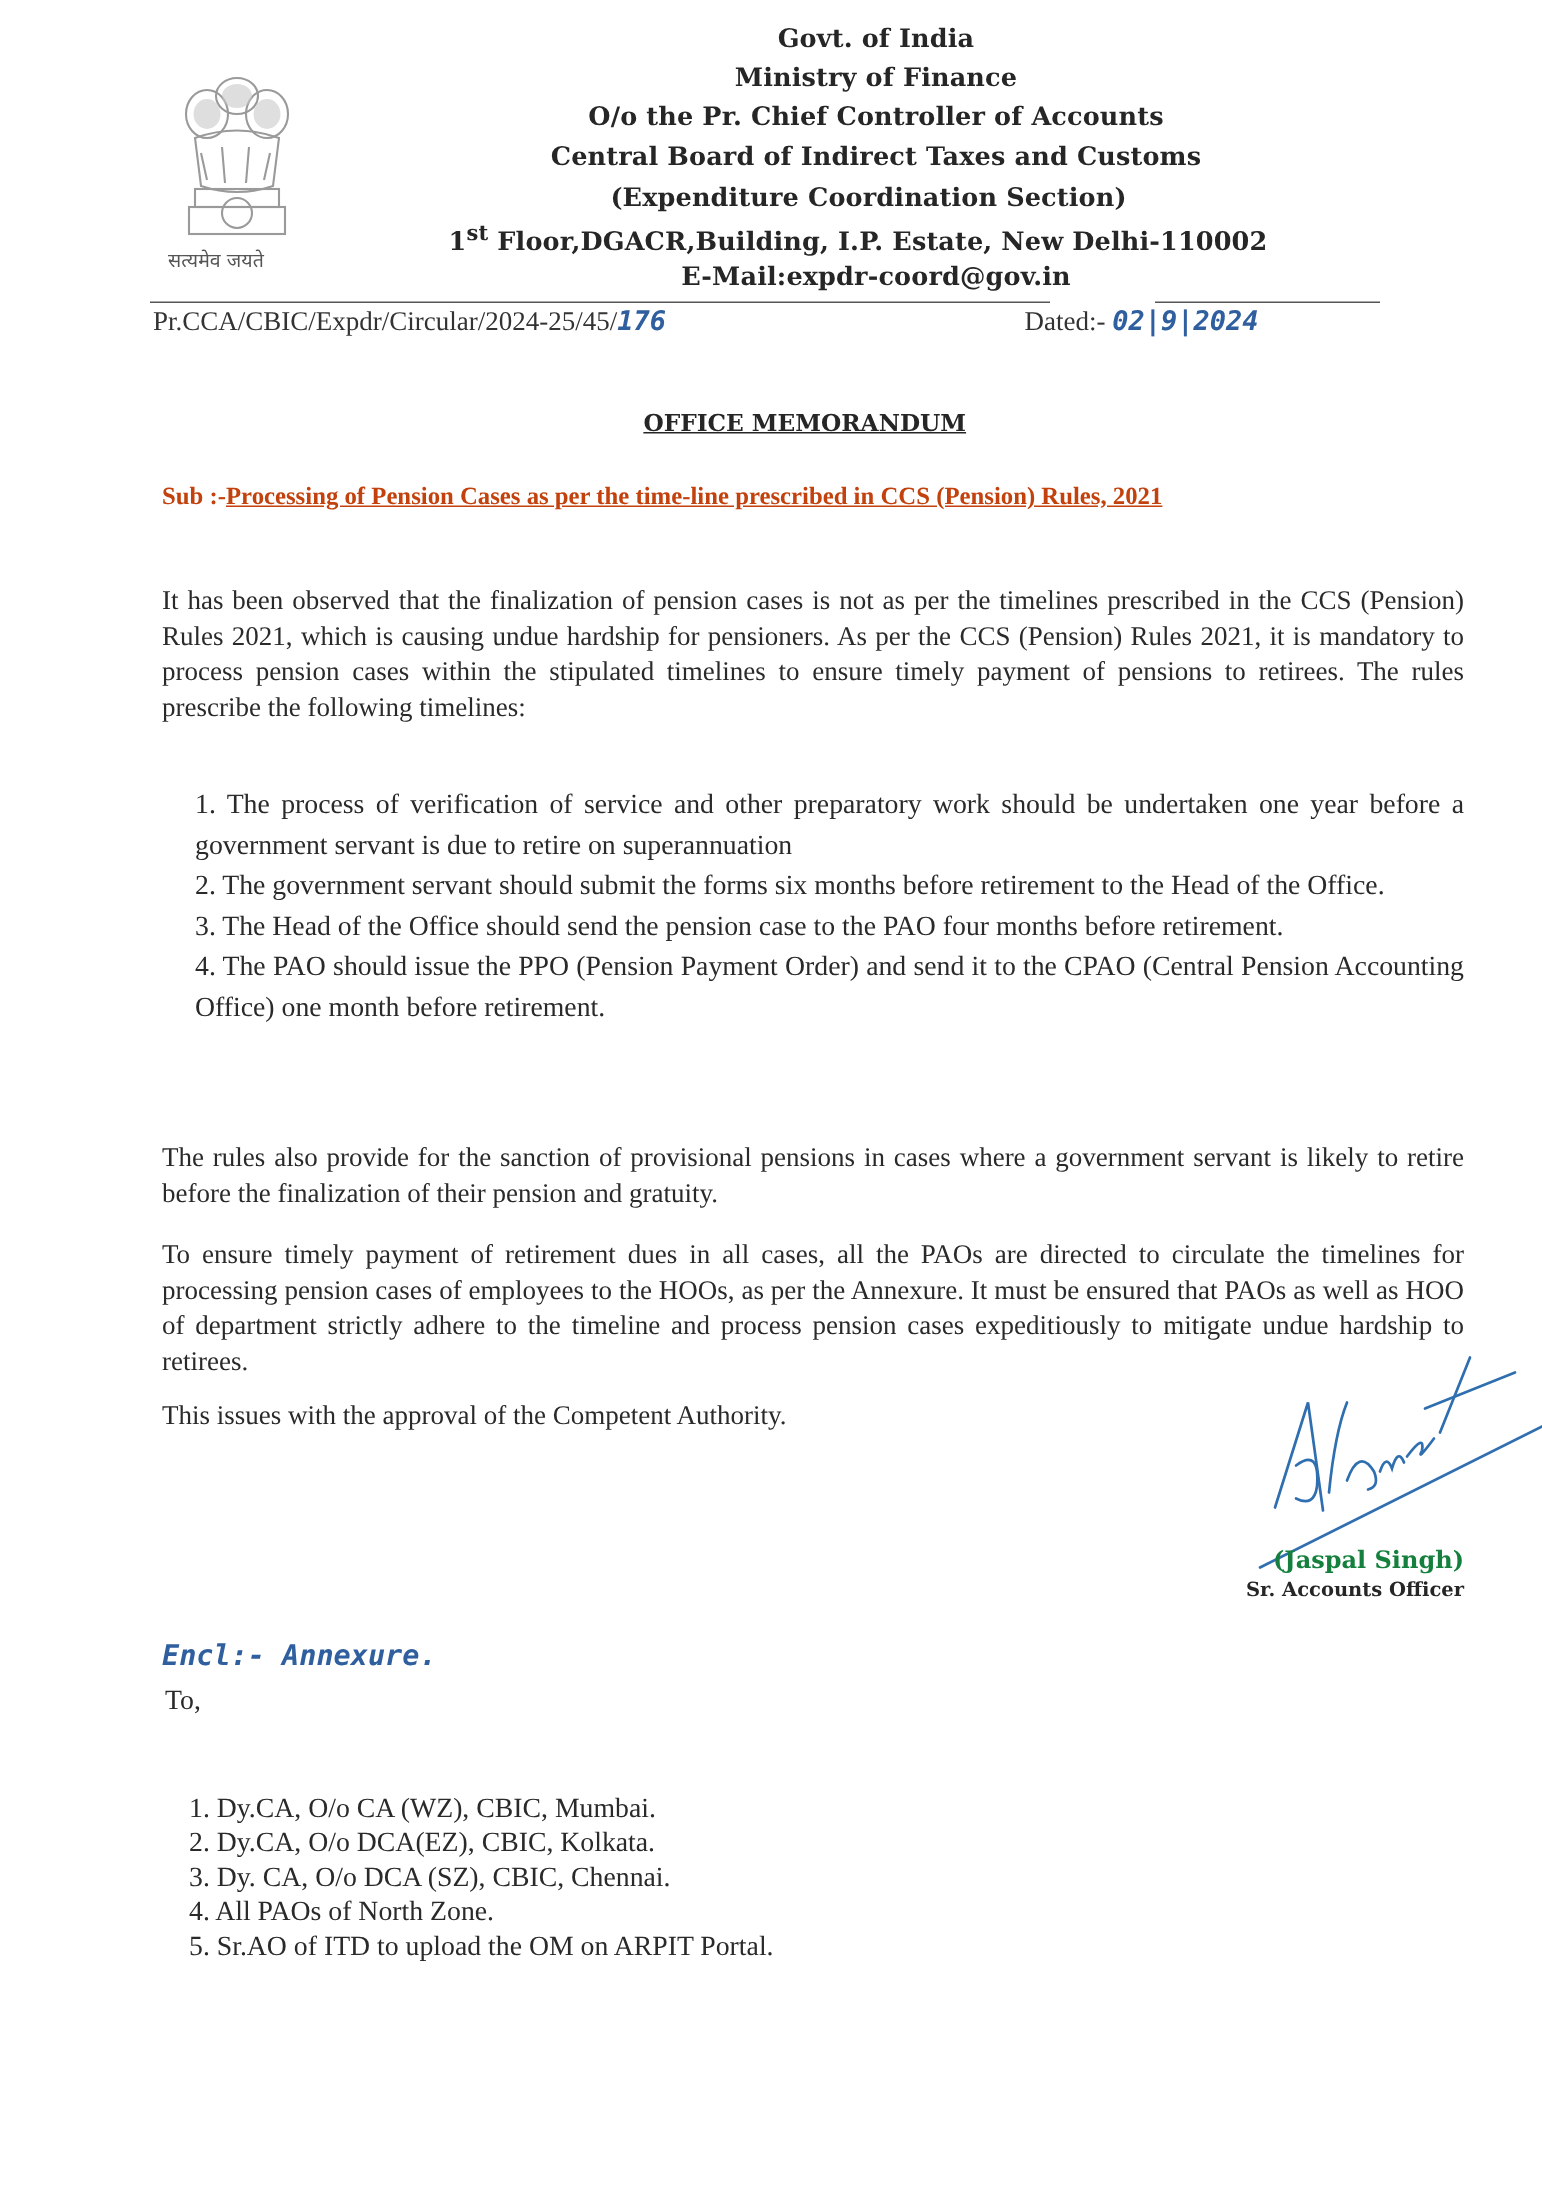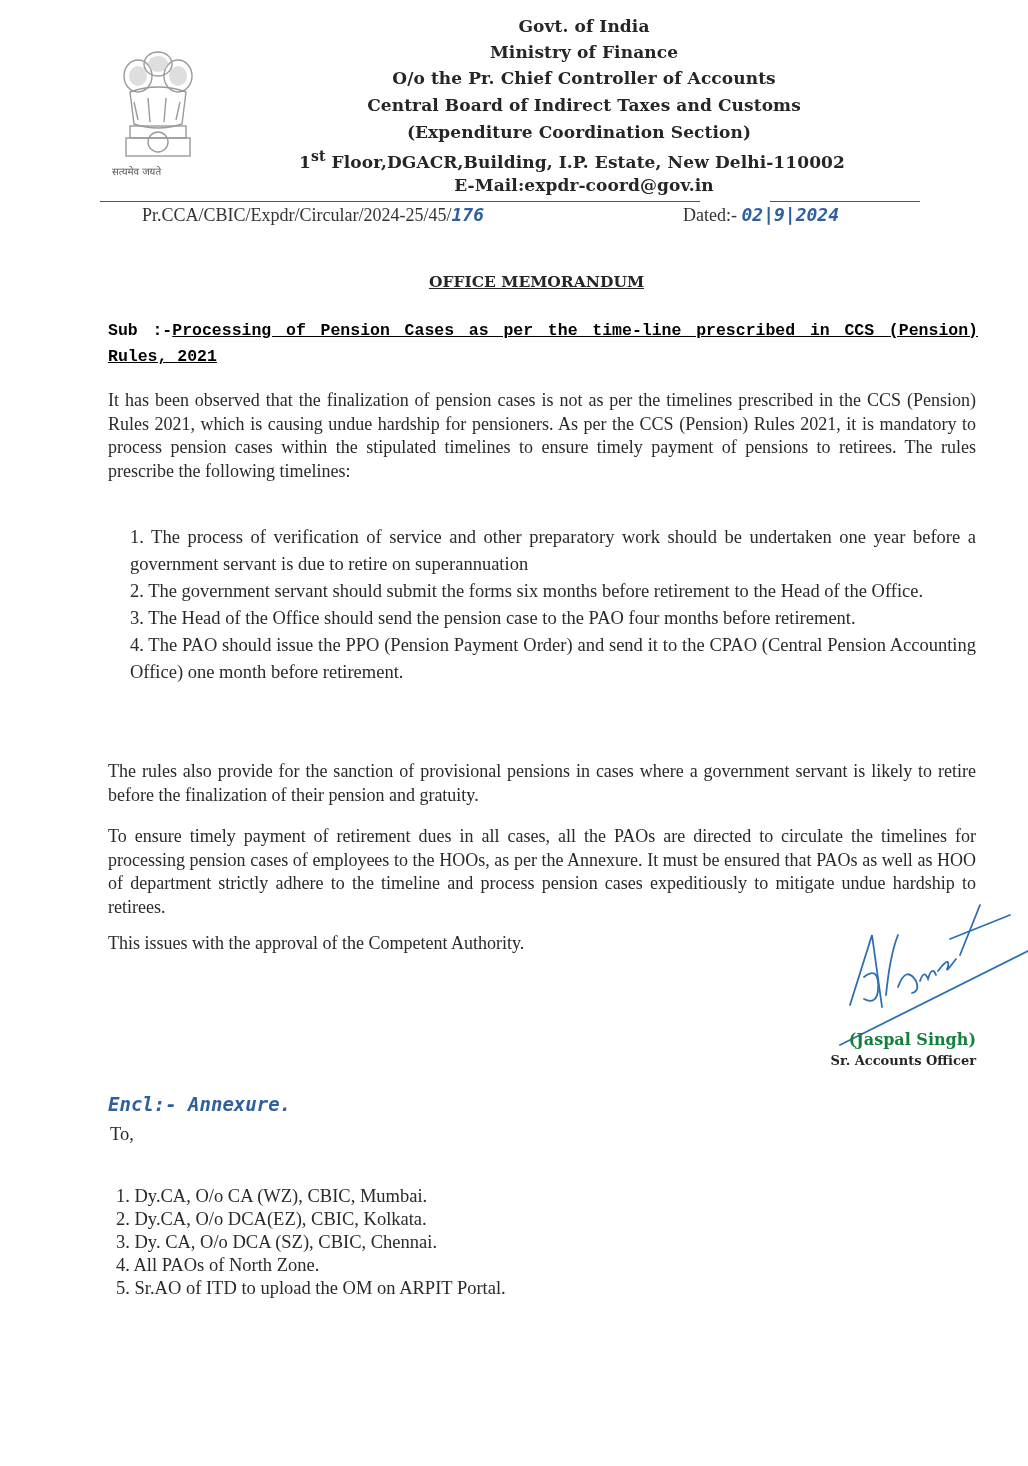--- a/index.html
+++ b/index.html
@@ -11,47 +11,47 @@
          color: #262626; letter-spacing: 0.1px; }
   .hdr.l1 { top: 16px; left: 70px; }
   .hdr.l2 { top: 42px; left: 70px; }
   .hdr.l3 { top: 68px; left: 70px; }
   .hdr.l4 { top: 95px; left: 70px; }
   .hdr.l5 { top: 122px; left: 65px; }
   .hdr.l6 { top: 148px; left: 58px; }
   .hdr.l7 { top: 175px; left: 70px; }
   .hdr sup { font-size: 14px; }
   .emblem { left: 108px; top: 42px; width: 100px; height: 135px; }
-  .emblem-caption { left: 112px; top: 164px; font-size: 10px; color: #555; font-family: "DejaVu Sans", sans-serif; text-align: center; }
+  .emblem-caption { left: 112px; top: 164px; font-size: 13px; color: #555; font-family: "DejaVu Sans", sans-serif; text-align: center; }
   .rule { position: absolute; top: 201px; height: 1px; background: #555; }
-  .ref { left: 102px; top: 204px; font-size: 18px; font-family: "Liberation Serif", serif; color: #333; margin-left: 40px; }
+  .ref { left: 102px; top: 204px; font-size: 18px; font-family: "Liberation Serif", serif; color: #333; }
   .hand { color: #2f5f9e; font-family: "DejaVu Sans Mono", monospace; font-style: italic; font-weight: bold; }
   .dated { left: 683px; top: 204px; font-size: 18px; color: #333; }
   .om-title { left: 0; width: 1073px; top: 272px; text-align: center; font-family: "DejaVu Serif", serif;
               font-weight: bold; font-size: 15.5px; text-decoration: underline; color: #262626; }
-  .subject { left: 108px; top: 318px; width: 870px; font-family: Liberation Mono, monospace; font-weight: bold;
-             font-size: 16.5px; line-height: 26px; color: #000000; text-align: justify; }
+  .subject { left: 108px; top: 318px; width: 870px; font-family: Liberation Serif, serif; font-weight: bold;
+             font-size: 16.5px; line-height: 26px; color: #c2410c; text-align: justify; }
   .subject .u { text-decoration: underline; }
   .para { position: absolute; left: 108px; width: 868px; font-size: 18px; line-height: 23.5px;
           text-align: justify; text-align-last: left; color: #2a2a2a; }
   .p1 { top: 389px; }
   .rules-list { position: absolute; left: 130px; top: 524px; width: 846px; margin: 0; padding: 0; list-style: none;
                 font-size: 18.5px; line-height: 27px; color: #2a2a2a; }
   .rules-list li { text-align: justify; text-align-last: left; }
   .p2 { top: 760px; }
   .p3 { top: 825px; }
   .p4 { top: 932px; }
   .signature { left: 820px; top: 895px; width: 210px; height: 165px; }
   .sig-name { left: 780px; top: 1030px; width: 196px; text-align: right; font-family: "DejaVu Serif", serif;
               font-weight: bold; font-size: 16px; color: #15803d; }
   .sig-title { left: 740px; top: 1053px; width: 236px; text-align: right; font-family: "DejaVu Serif", serif;
                font-weight: bold; font-size: 13px; color: #262626; }
   .encl { left: 108px; top: 1093px; font-size: 19px; }
   .to { left: 110px; top: 1124px; font-size: 18.5px; color: #2a2a2a; text-align: right; }
-  .recipients { position: absolute; left: 110px; top: 1179px; margin: 6px; padding: 0; list-style: none;
+  .recipients { position: absolute; left: 110px; top: 1179px; margin: 16px; padding: 0; list-style: none;
                 font-size: 18.5px; line-height: 23px; color: #2a2a2a; }
 </style>
 </head>
 <body>
 
 <svg class="abs emblem" viewBox="0 0 100 135">
   <g fill="none" stroke="#9a9a9a" stroke-width="1.4">
     <ellipse cx="50" cy="22" rx="14" ry="12"></ellipse>
     <ellipse cx="30" cy="34" rx="14" ry="16"></ellipse>
     <ellipse cx="70" cy="34" rx="14" ry="16"></ellipse>

